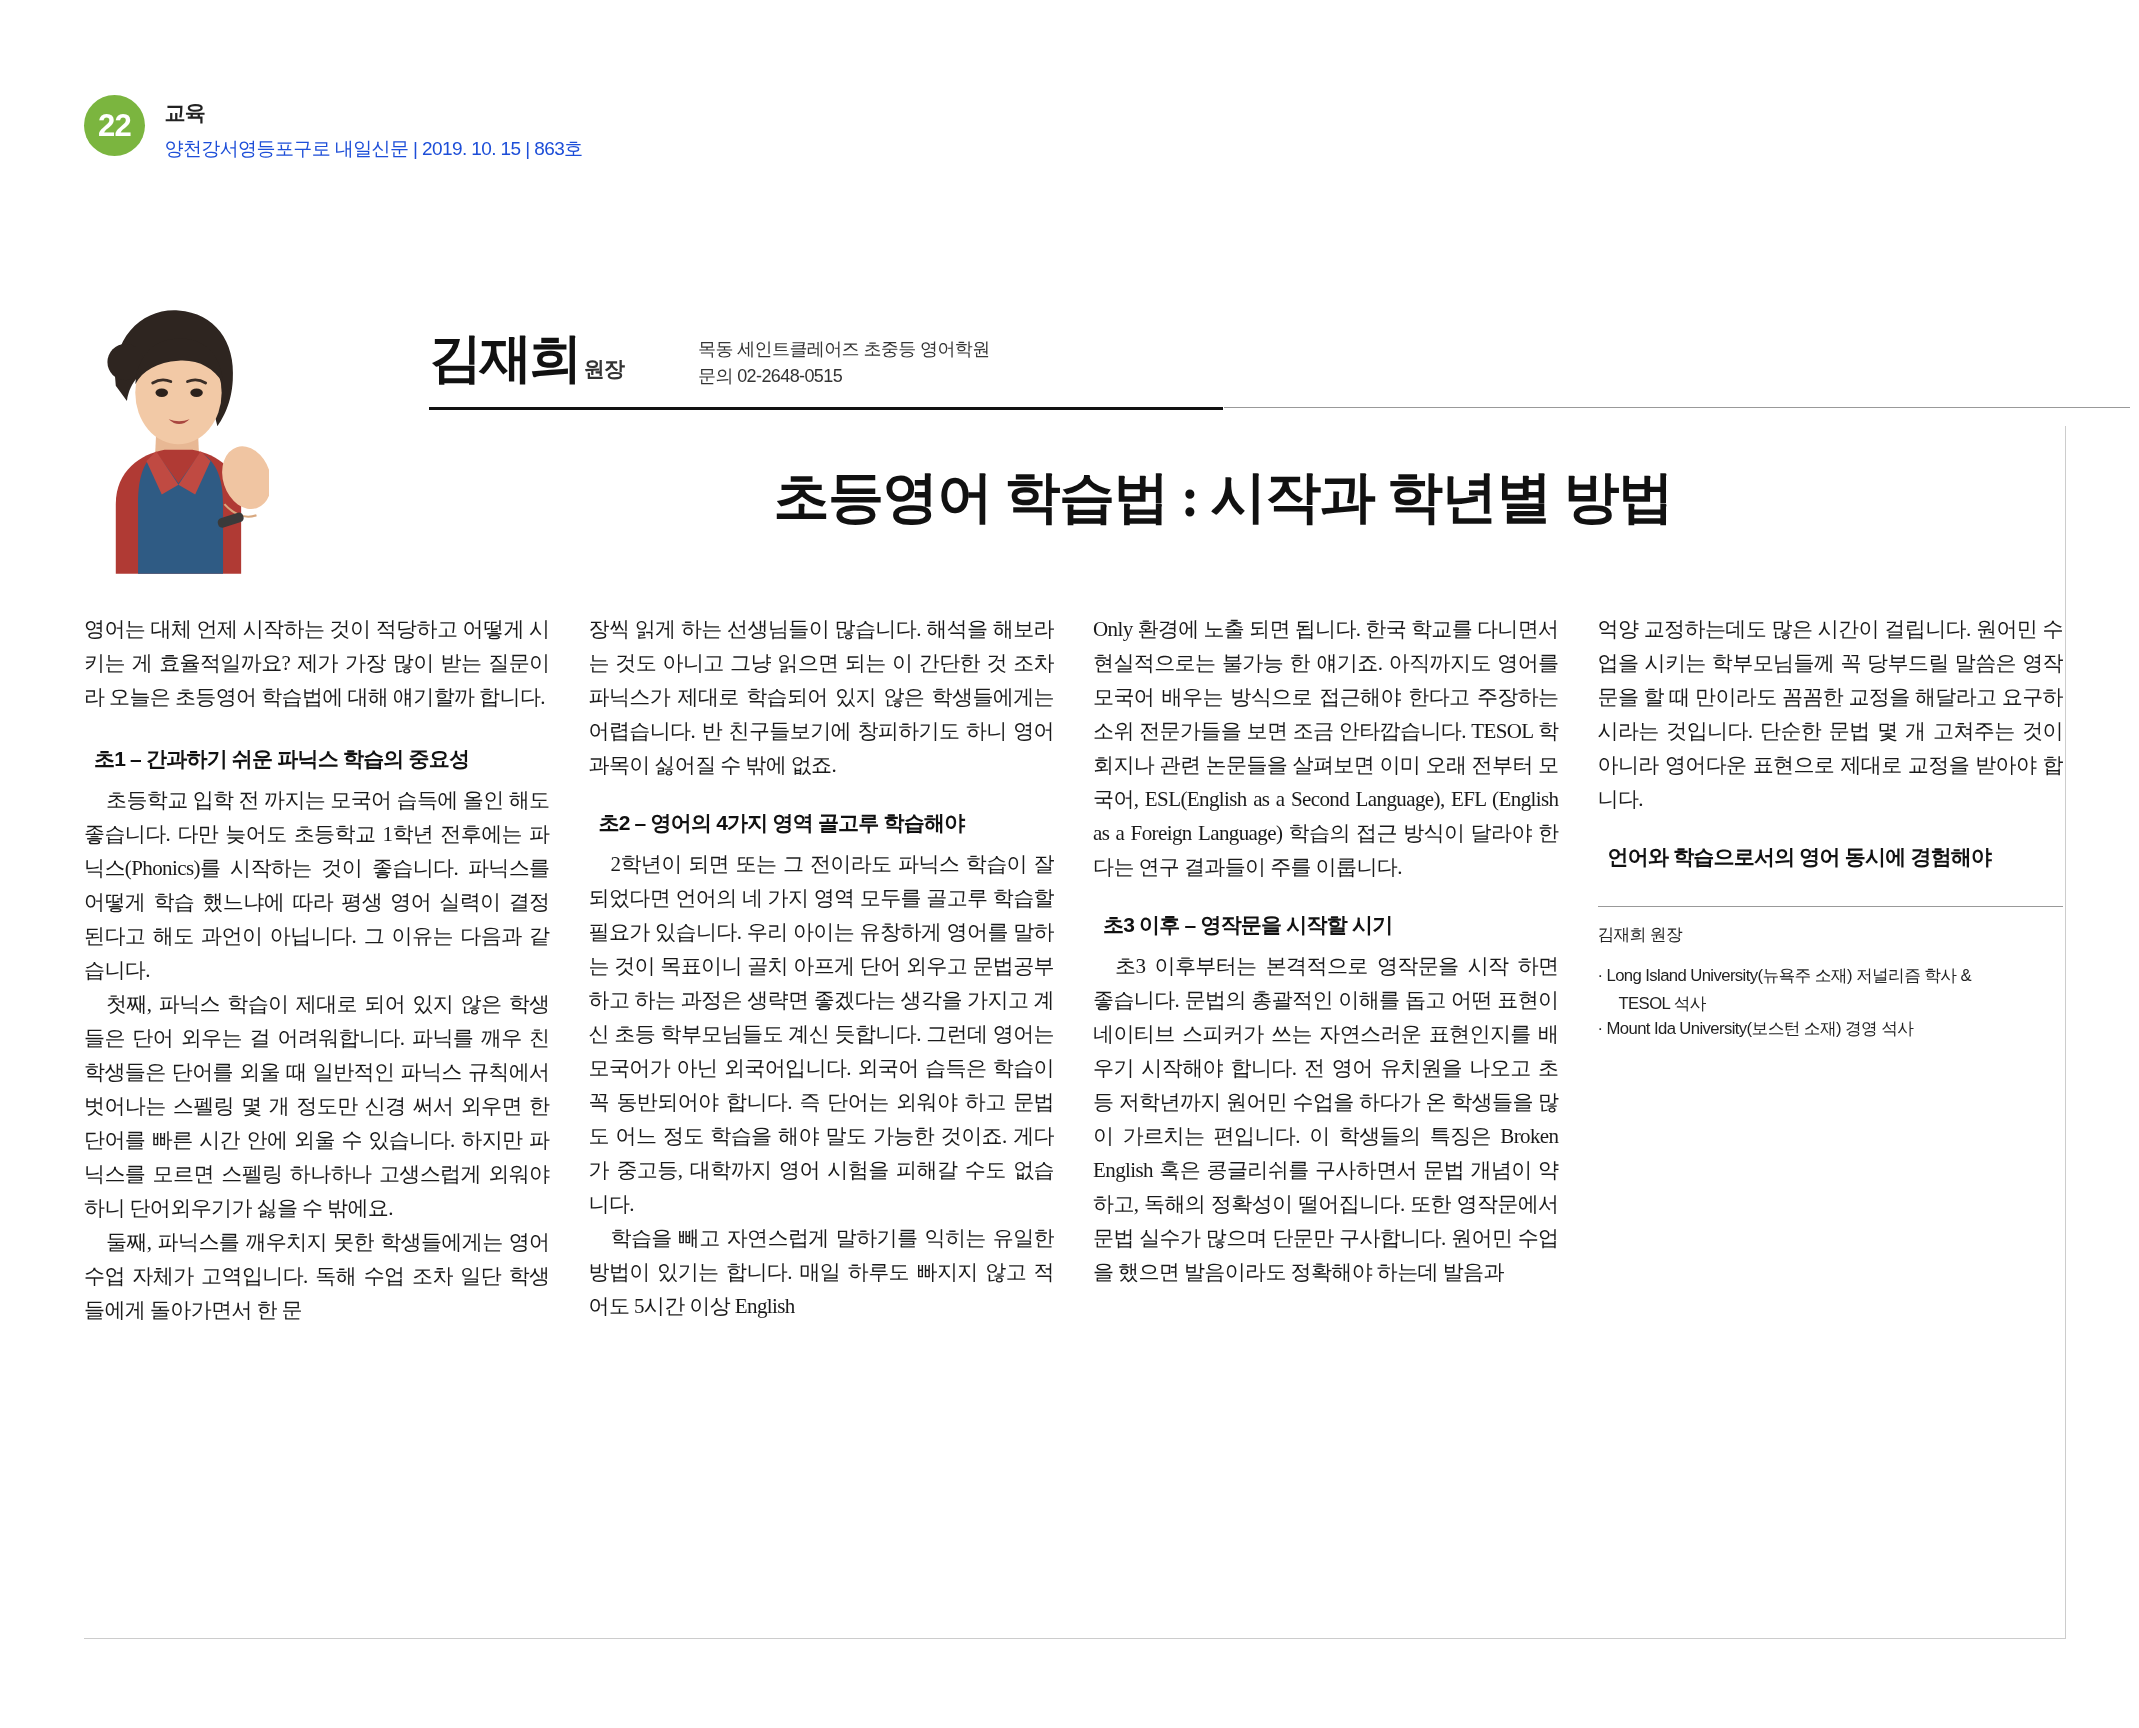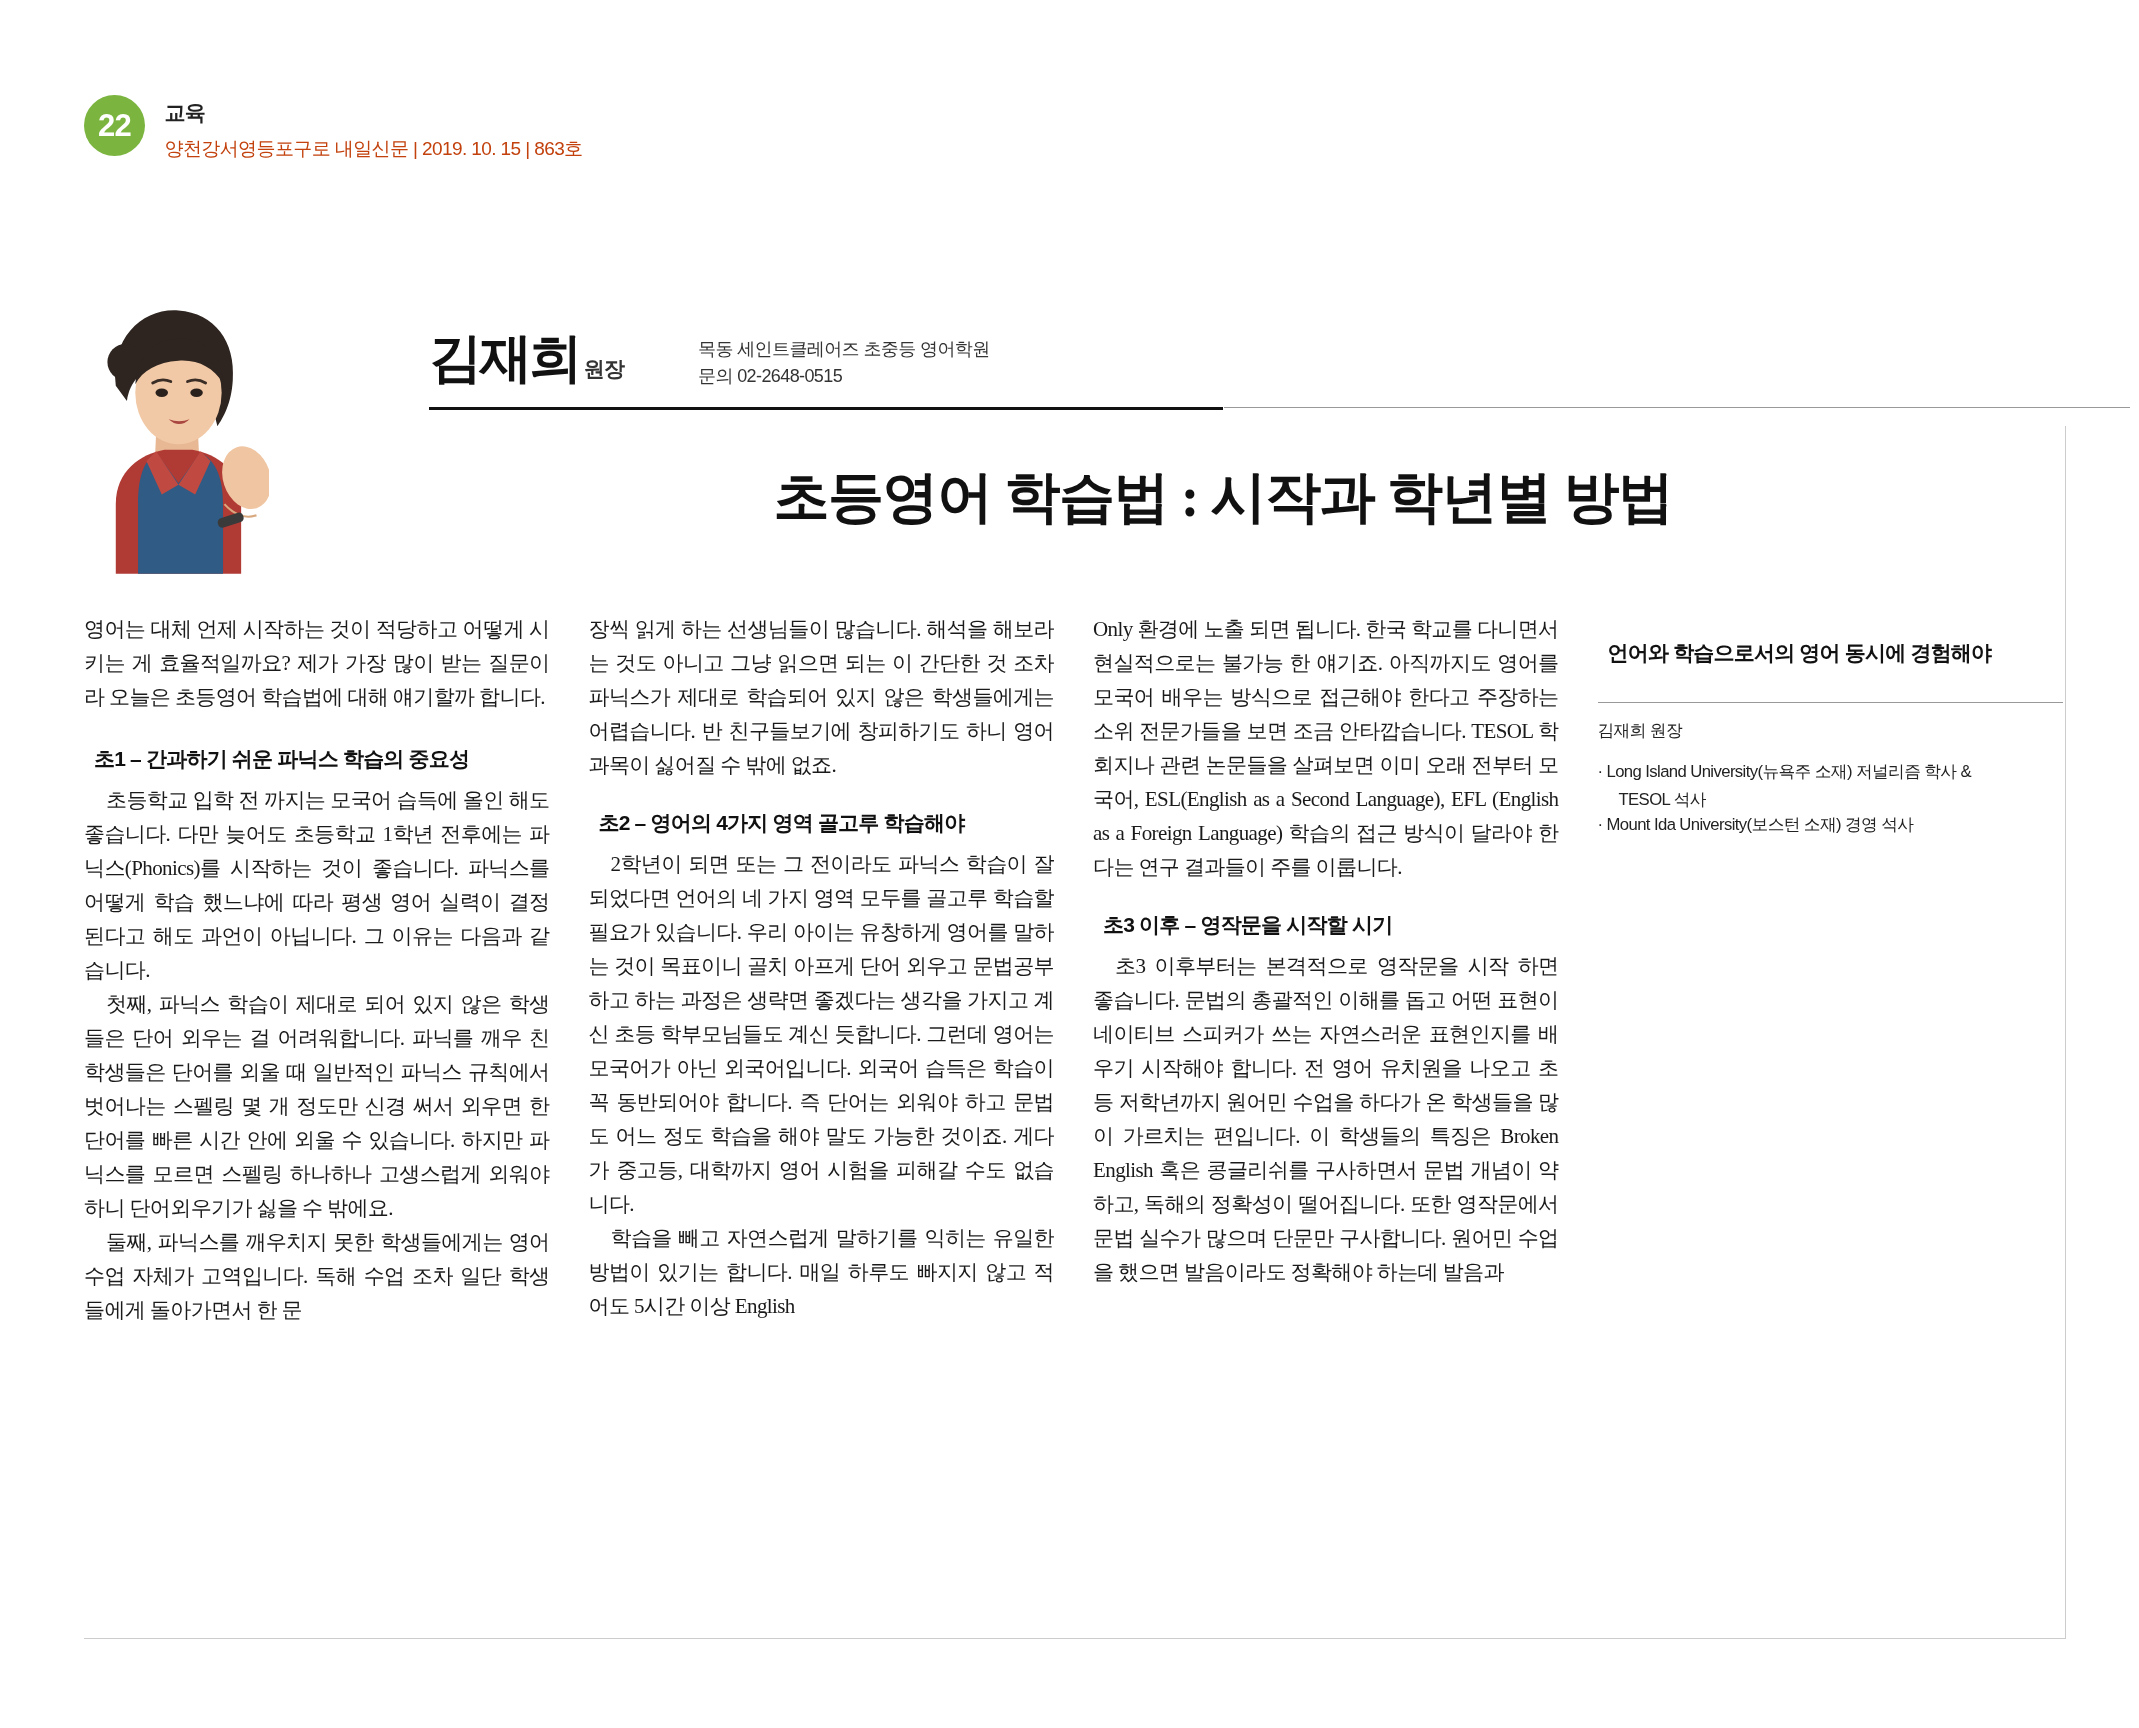--- a/index.html
+++ b/index.html
@@ -46,21 +46,21 @@
     font-family: "Liberation Sans", sans-serif;
     font-size: 21px;
     font-weight: bold;
     color: #222222;
     letter-spacing: -0.7px;
     margin-bottom: 8.4px;
   }
   .header-meta {
     font-family: "Liberation Sans", sans-serif;
     font-size: 19px;
-    color: #c2410c;
+    color: #1d4ed8;
     letter-spacing: -0.6px;
   }
 
   
   .byline-block {
     position: absolute;
     left: 67px;
     top: 309px;
     width: 2007px;
     height: 118px;
@@ -290,20 +290,21 @@
     <p>학습을 빼고 자연스럽게 말하기를 익히는 유일한 방법이 있기는 합니다. 매일 하루도 빠지지 않고 적어도 5시간 이상 English</p>
   </div>
 
   <div class="col">
     <p class="noindent">Only 환경에 노출 되면 됩니다. 한국 학교를 다니면서 현실적으로는 불가능 한 얘기죠. 아직까지도 영어를 모국어 배우는 방식으로 접근해야 한다고 주장하는 소위 전문가들을 보면 조금 안타깝습니다. TESOL 학회지나 관련 논문들을 살펴보면 이미 오래 전부터 모국어, ESL(English as a Second Language), EFL (English as a Foreign Language) 학습의 접근 방식이 달라야 한다는 연구 결과들이 주를 이룹니다.</p>
     <div class="subhead">초3 이후 – 영작문을 시작할 시기</div>
     <p>초3 이후부터는 본격적으로 영작문을 시작 하면 좋습니다. 문법의 총괄적인 이해를 돕고 어떤 표현이 네이티브 스피커가 쓰는 자연스러운 표현인지를 배우기 시작해야 합니다. 전 영어 유치원을 나오고 초등 저학년까지 원어민 수업을 하다가 온 학생들을 많이 가르치는 편입니다. 이 학생들의 특징은 Broken English 혹은 콩글리쉬를 구사하면서 문법 개념이 약하고, 독해의 정확성이 떨어집니다. 또한 영작문에서 문법 실수가 많으며 단문만 구사합니다. 원어민 수업을 했으면 발음이라도 정확해야 하는데 발음과</p>
   </div>
 
   <div class="col">
+    <p class="noindent">억양 교정하는데도 많은 시간이 걸립니다. 원어민 수업을 시키는 학부모님들께 꼭 당부드릴 말씀은 영작문을 할 때 만이라도 꼼꼼한 교정을 해달라고 요구하시라는 것입니다. 단순한 문법 몇 개 고쳐주는 것이 아니라 영어다운 표현으로 제대로 교정을 받아야 합니다.</p>
     <div class="subhead">언어와 학습으로서의 영어 동시에 경험해야</div>
 
     <div class="credentials">
       <div class="cred-name">김재희 원장</div>
       <div class="cred-item">· Long Island University(뉴욕주 소재) 저널리즘 학사 &amp;</div>
       <div class="cred-sub">TESOL 석사</div>
       <div class="cred-item">· Mount Ida University(보스턴 소재) 경영 석사</div>
     </div>
   </div>
 </div>

